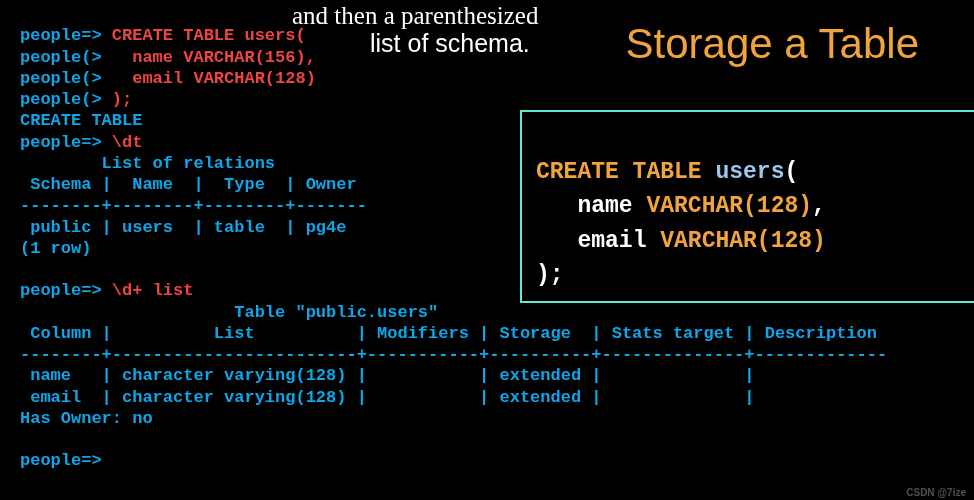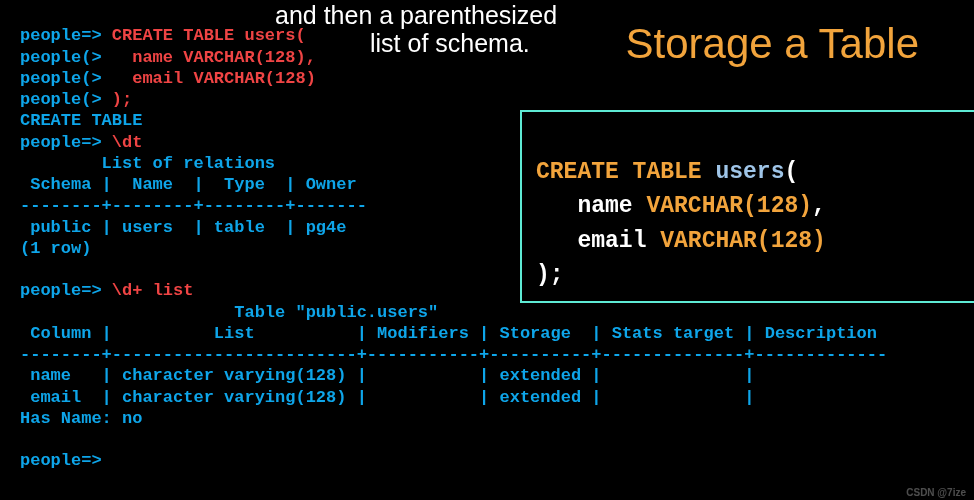--- a/index.html
+++ b/index.html
@@ -66,43 +66,43 @@
       font-size: 10px;
       color: rgba(255,255,255,0.3);
       font-weight: bold;
     }
   </style>
 </head>
 <body>
 
 <div class="terminal">
 <span class="prompt">people=&gt; </span><span class="yellow">CREATE TABLE users(</span>
-<span class="prompt">people(&gt;   </span><span class="yellow">name VARCHAR(128),</span>
+<span class="prompt">people(&gt;   </span><span class="yellow">name VARCHAR(156),</span>
 <span class="prompt">people(&gt;   </span><span class="yellow">email VARCHAR(128)</span>
 <span class="prompt">people(&gt; </span><span class="yellow">);</span>
 <span class="prompt">CREATE TABLE</span>
 <span class="prompt">people=&gt; </span><span class="yellow">\dt</span>
 <span class="prompt">        List of relations</span>
 <span class="prompt"> Schema |  Name  |  Type  | Owner</span>
 <span class="prompt">--------+--------+--------+-------</span>
 <span class="prompt"> public | users  | table  | pg4e</span>
 <span class="prompt">(1 row)</span>
 <span></span>
 <span class="prompt">people=&gt; </span><span class="yellow">\d+ list</span>
 <span class="prompt">                     Table "public.users"</span>
 <span class="prompt"> Column |          List          | Modifiers | Storage  | Stats target | Description</span>
 <span class="prompt">--------+------------------------+-----------+----------+--------------+-------------</span>
 <span class="prompt"> name   | character varying(128) |           | extended |              |</span>
 <span class="prompt"> email  | character varying(128) |           | extended |              |</span>
-<span class="prompt">Has Name: no</span>
+<span class="prompt">Has Owner: no</span>
 <span></span>
 <span class="prompt">people=&gt;</span>
 </div>
 
-<div class="overlay-text" style="top:0px; left:275px;">and then a parenthesized</div>
+<div class="overlay-text" style="top:0px; left:292px;font-family:Liberation Serif, serif;">and then a parenthesized</div>
 <div class="overlay-text" style="top:28px; left:370px;text-align:center;">list of schema.</div>
 
 <div class="title">Storage a Table</div>
 
 <div class="code-box">
 <span class="orange">CREATE TABLE </span><span class="blueish">users</span><span class="white">(</span>
 <span class="white">   </span><span class="white">name </span><span class="orange">VARCHAR(128)</span><span class="white">,</span>
 <span class="white">   </span><span class="white">email </span><span class="orange">VARCHAR(128)</span>
 <span class="white">);</span>
 </div>

